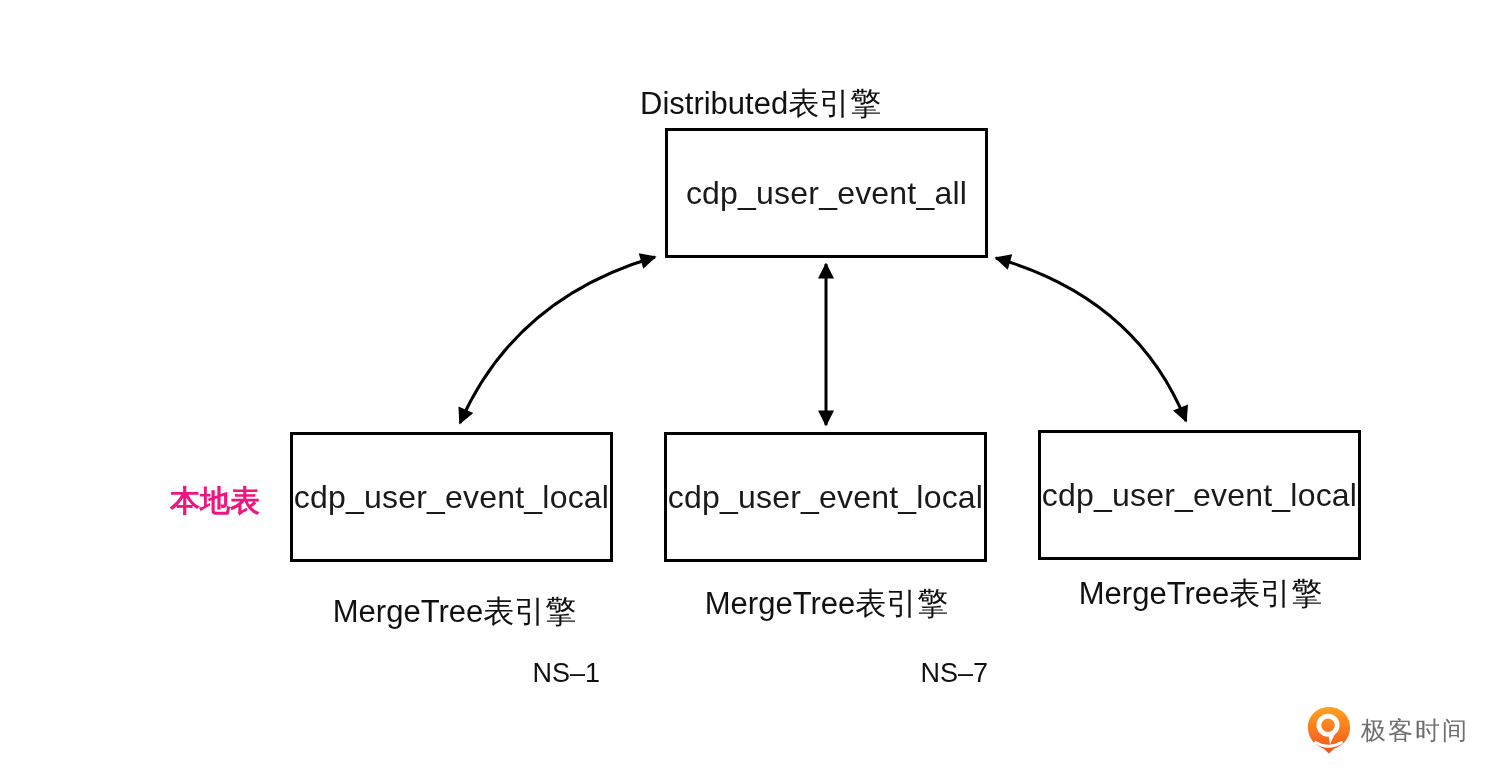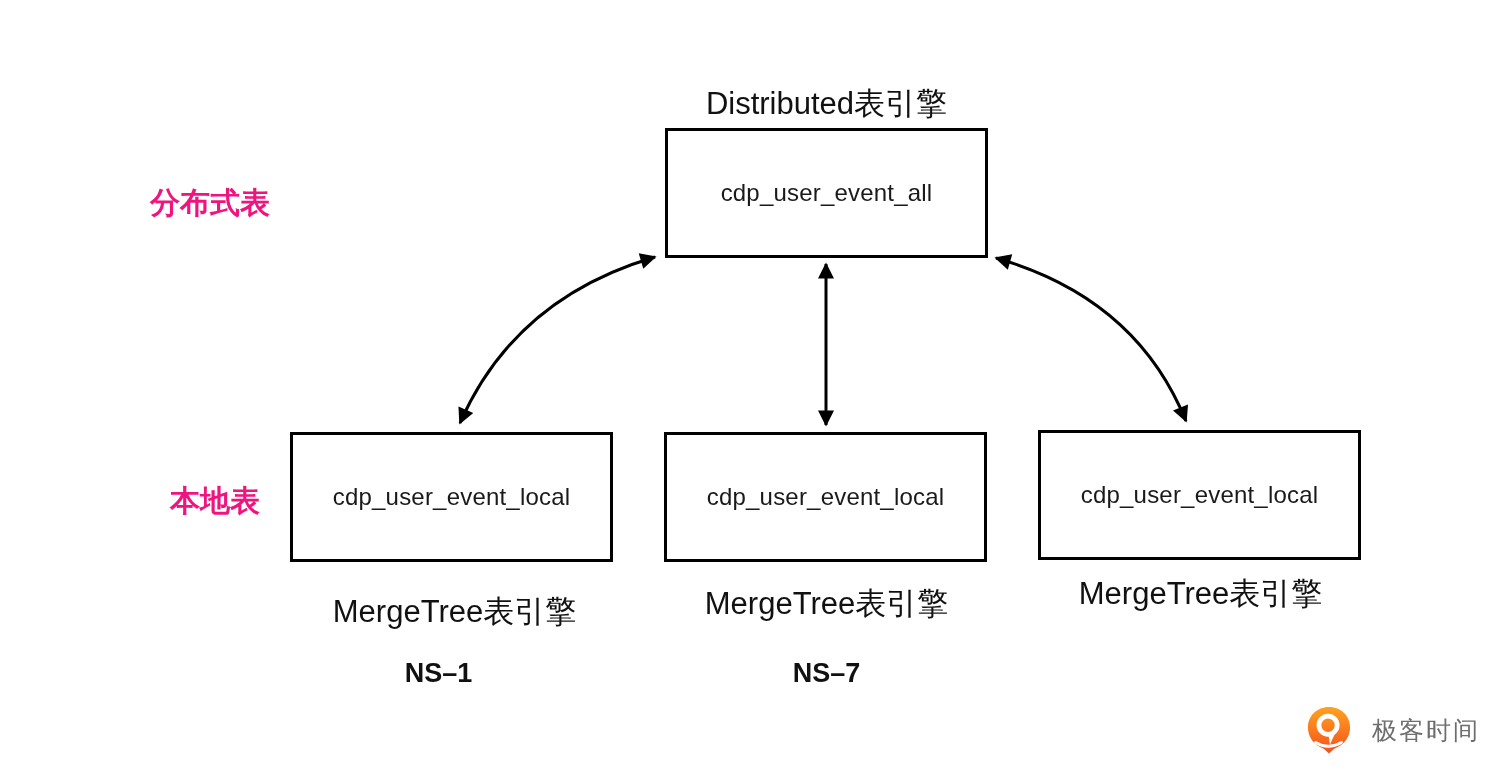--- a/index.html
+++ b/index.html
@@ -23,34 +23,34 @@
   }
   .node-box {
     position: absolute;
     width: 317px;
     height: 124px;
     border: 3px solid #000000;
     background: #ffffff;
     display: flex;
     align-items: center;
     justify-content: center;
-    font-size: 24px;
+    font-size: 32px;
     color: #1a1a1a;
     letter-spacing: 0.2px;
   }
   .box-top    { left: 665px; top: 128px; }
   .box-local1 { left: 290px; top: 432px; }
   .box-local2 { left: 664px; top: 432px; }
   .box-local3 { left: 1038px; top: 430px; }
 
   .engine-title {
     position: absolute;
     left: 640px; top: 83px;
     width: 373px;
-    text-align: center;
+    text-align: left;
     font-size: 31px;
     font-weight: 500;
     color: #111111;
   }
   .row-label {
     position: absolute;
     font-size: 30px;
     font-weight: 600;
     color: #f0147e;
     white-space: nowrap;
@@ -67,36 +67,36 @@
     color: #111111;
     white-space: nowrap;
   }
   .engine1 { left: 293px;  top: 591px; }
   .engine2 { left: 665px;  top: 583px; }
   .engine3 { left: 1039px; top: 573px; }
 
   .ns-label {
     position: absolute;
     width: 323px;
-    text-align: center;
+    text-align: right;
     font-size: 27px;
-    font-weight: 700;
+    font-weight: 400;
     color: #111111;
     white-space: nowrap;
   }
   .ns1 { left: 277px;  top: 658px; }
   .ns2 { left: 665px;  top: 658px; }
   .ns3 { left: 1030px; top: 656px; }
 
   .logo {
     position: absolute;
     left: 1306px; top: 706px;
     display: flex;
     align-items: center;
-    gap: 20px;
+    gap: 9px;
   }
   .logo-icon { width: 46px; height: 48px; }
   .logo-text {
     font-size: 25px;
     font-weight: 500;
     color: #6e6e6e;
     letter-spacing: 2px;
   }
 </style>
 </head>
@@ -114,21 +114,20 @@
     <path d="M 826 264 L 826 425" fill="none" stroke="#000000" stroke-width="3" marker-start="url(#arrow)" marker-end="url(#arrow)"></path>
     <path d="M 996 258 Q 1136 298 1186 421" fill="none" stroke="#000000" stroke-width="3" marker-start="url(#arrow)" marker-end="url(#arrow)"></path>
   </svg>
 
   <div class="engine-title">Distributed表引擎</div>
 
   <div class="node-box box-top">
     <span>cdp_user_event_all</span>
   </div>
 
-  <div class="row-label label-distributed">分布式表</div>
   <div class="row-label label-local">本地表</div>
 
   <div class="node-box box-local1">
     <span>cdp_user_event_local</span>
   </div>
   <div class="node-box box-local2">
     <span>cdp_user_event_local</span>
   </div>
   <div class="node-box box-local3">
     <span>cdp_user_event_local</span>

